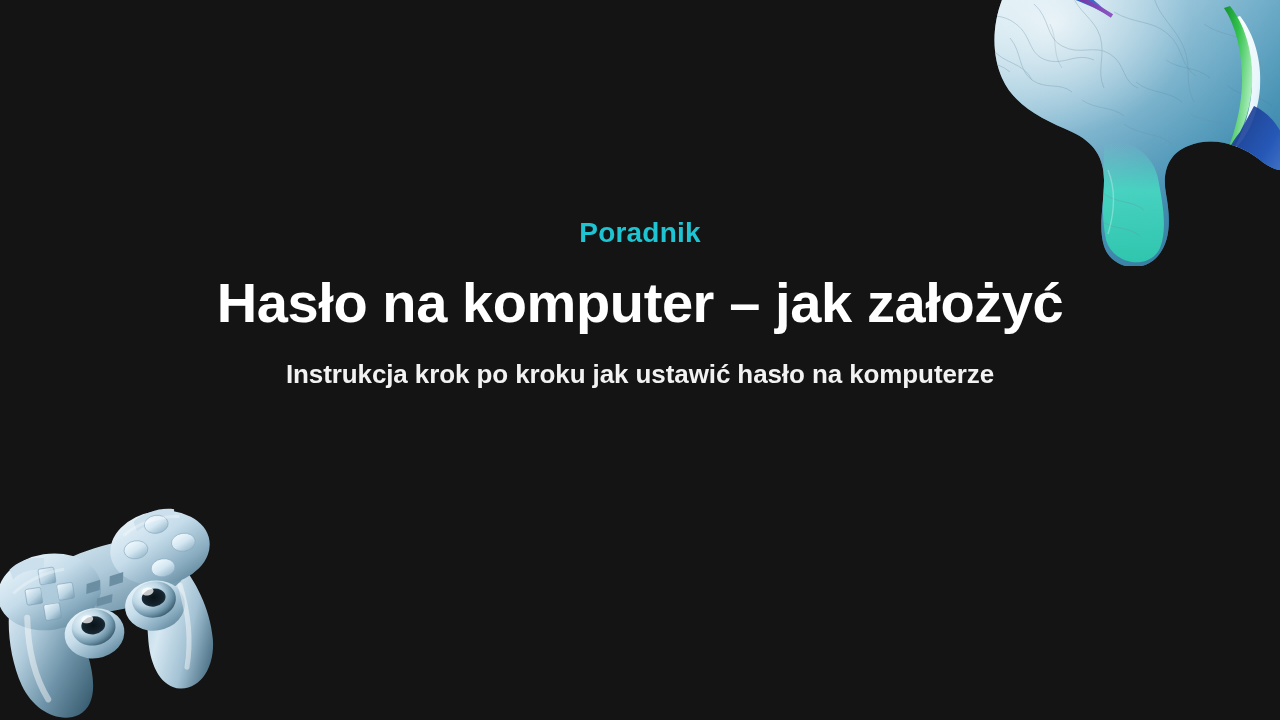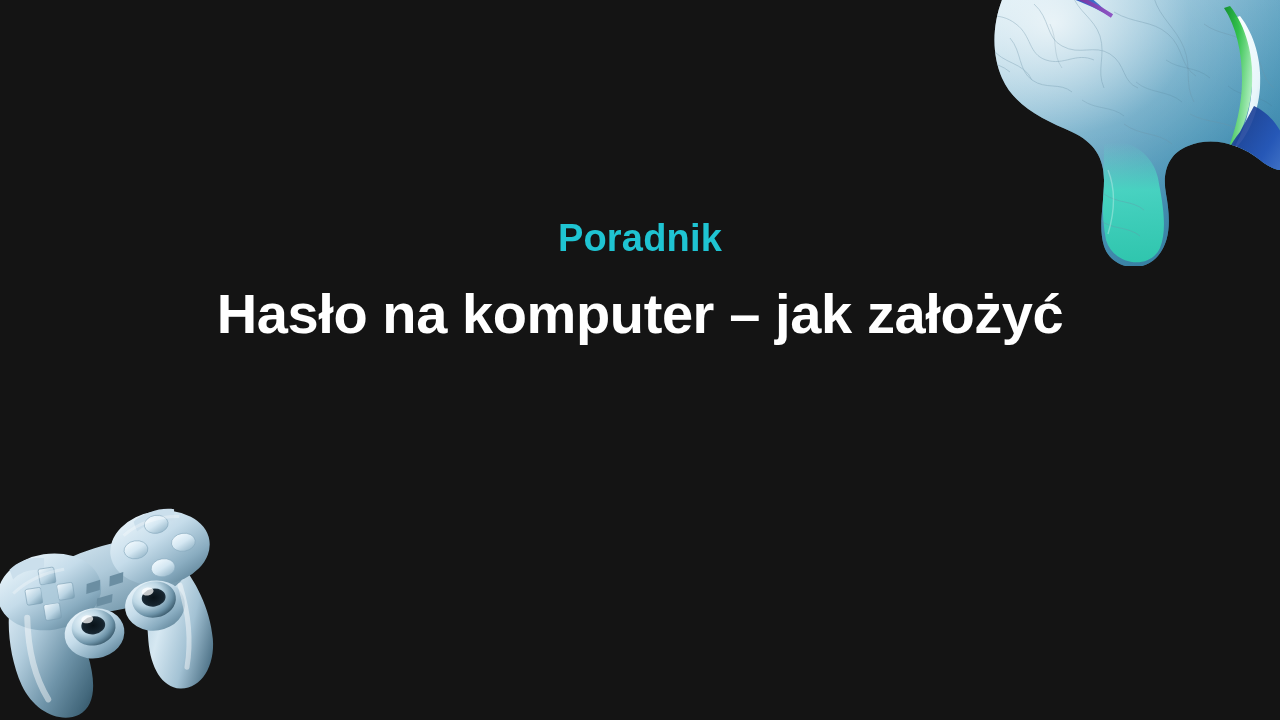--- a/index.html
+++ b/index.html
@@ -62,21 +62,21 @@
     width: 1280px;
     height: 720px;
     display: flex;
     flex-direction: column;
     align-items: center;
     justify-content: flex-start;
   }
 
   .eyebrow {
     margin-top: 218px;
-    font-size: 38px;
+    font-size: 28px;
     font-weight: bold;
     letter-spacing: 0.2px;
     color: #1fc4d2;
     line-height: 1.1;
     text-align: center;
   }
 
   .headline {
     margin-top: 22px;
     font-size: 56px;
@@ -365,15 +365,16 @@
     </svg>
   </div>
 
   <div class="content">
     <div class="eyebrow">Poradnik</div>
 
     <div class="headline">
       <span>Hasło na komputer – jak założyć</span><br>
     </div>
 
+    <div class="subhead">Instrukcja krok po kroku jak ustawić hasło na komputerze</div>
   </div>
 
 </div>
 
 </body></html>

